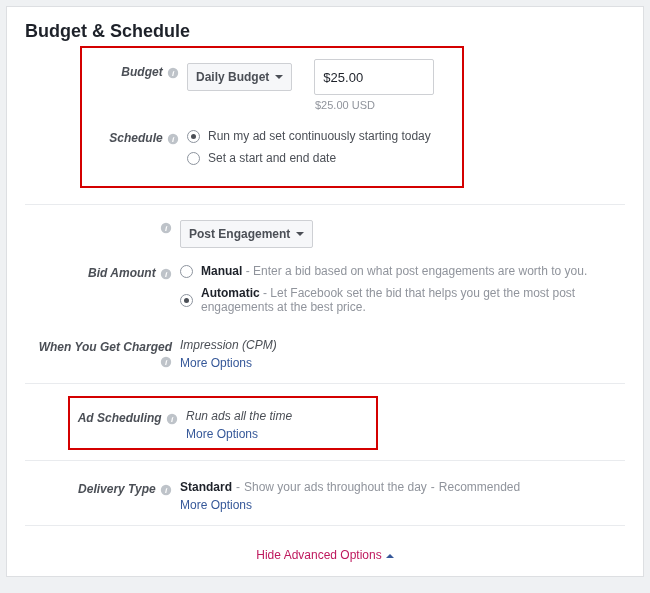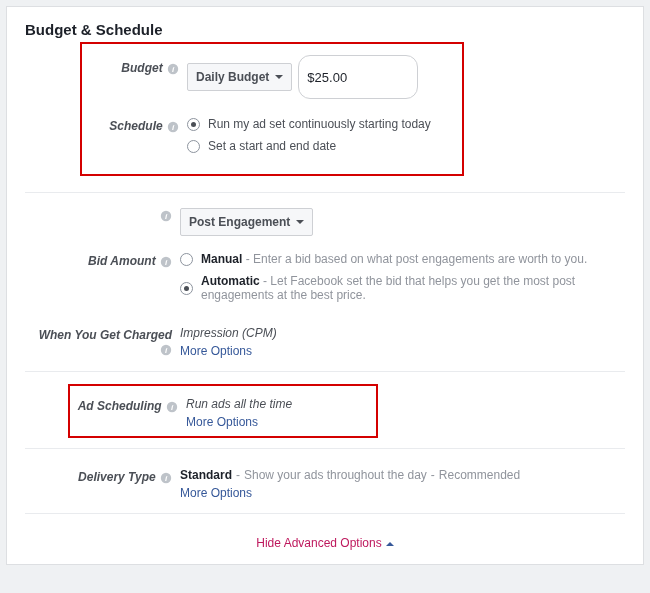--- a/index.html
+++ b/index.html
@@ -10,21 +10,21 @@
     width: 650px;
     color: #1d2129;
     font-size: 12px;
   }
   .panel {
     background: #fff;
     border: 1px solid #dddfe2;
     padding: 14px 18px 10px 18px;
   }
   .section-title {
-    font-size: 15px;
+    font-size: 18px;
     font-weight: bold;
     color: #1d2129;
     margin-bottom: 2px;
   }
   .section-subtitle {
     font-size: 12px;
     color: #90949c;
     margin-bottom: 18px;
   }
   .link { color: #365899; text-decoration: none; cursor: pointer; }
@@ -73,22 +73,22 @@
   .dropdown .caret {
     margin-left: 6px;
     display: inline-block;
     width: 0; height: 0;
     border-left: 4px solid transparent;
     border-right: 4px solid transparent;
     border-top: 4px solid #4b4f56;
   }
   .text-input {
     border: 1px solid #ced0d4;
-    border-radius: 12px;
-    height: 44px;
+    border-radius: 2px;
+    height: 36px;
     padding: 4px 8px;
     font-size: 13px;
     color: #1d2129;
     width: 120px;
     vertical-align: top;
   }
   .helper {
     font-size: 11px;
     color: #90949c;
     margin-top: 4px;
@@ -156,21 +156,21 @@
   }
   .caret-up {
     display: inline-block;
     width: 0; height: 0;
     border-left: 4px solid transparent;
     border-right: 4px solid transparent;
     border-bottom: 4px solid #365899;
     margin-left: 4px;
     vertical-align: middle;
   }
-  .inline-flex { display:inline-flex; align-items:center; gap:6px; }
+  .inline-flex { display:inline-flex; align-items:center; gap:22px; }
 </style>
 </head>
 <body>
 
 <div class="panel">
 
   <div class="section-title">Budget &amp; Schedule</div>
 
   <div class="highlight-box">
 
@@ -185,20 +185,21 @@
         </span>
       </div>
       <div class="row-content" style="padding-top:0;">
         <span class="inline-flex">
           <span class="dropdown">
             <span>Daily Budget</span>
             <span class="caret"></span>
           </span>
           <input class="text-input" value="$25.00" style="">
         </span>
+        <div class="helper">$25.00 USD</div>
       </div>
     </div>
 
     <div class="row" style="margin-top:8px;">
       <div class="row-label" style="width:95px;">
         <span>Schedule</span>
         <span class="info-icon">
           <svg width="12" height="12" viewBox="0 0 12 12">
               <circle cx="6" cy="6" r="5.2" fill="#bec3c9"></circle>
               <text x="6" y="9" font-size="8" font-family="Arial" text-anchor="middle" fill="#fff" font-weight="bold">i</text>

